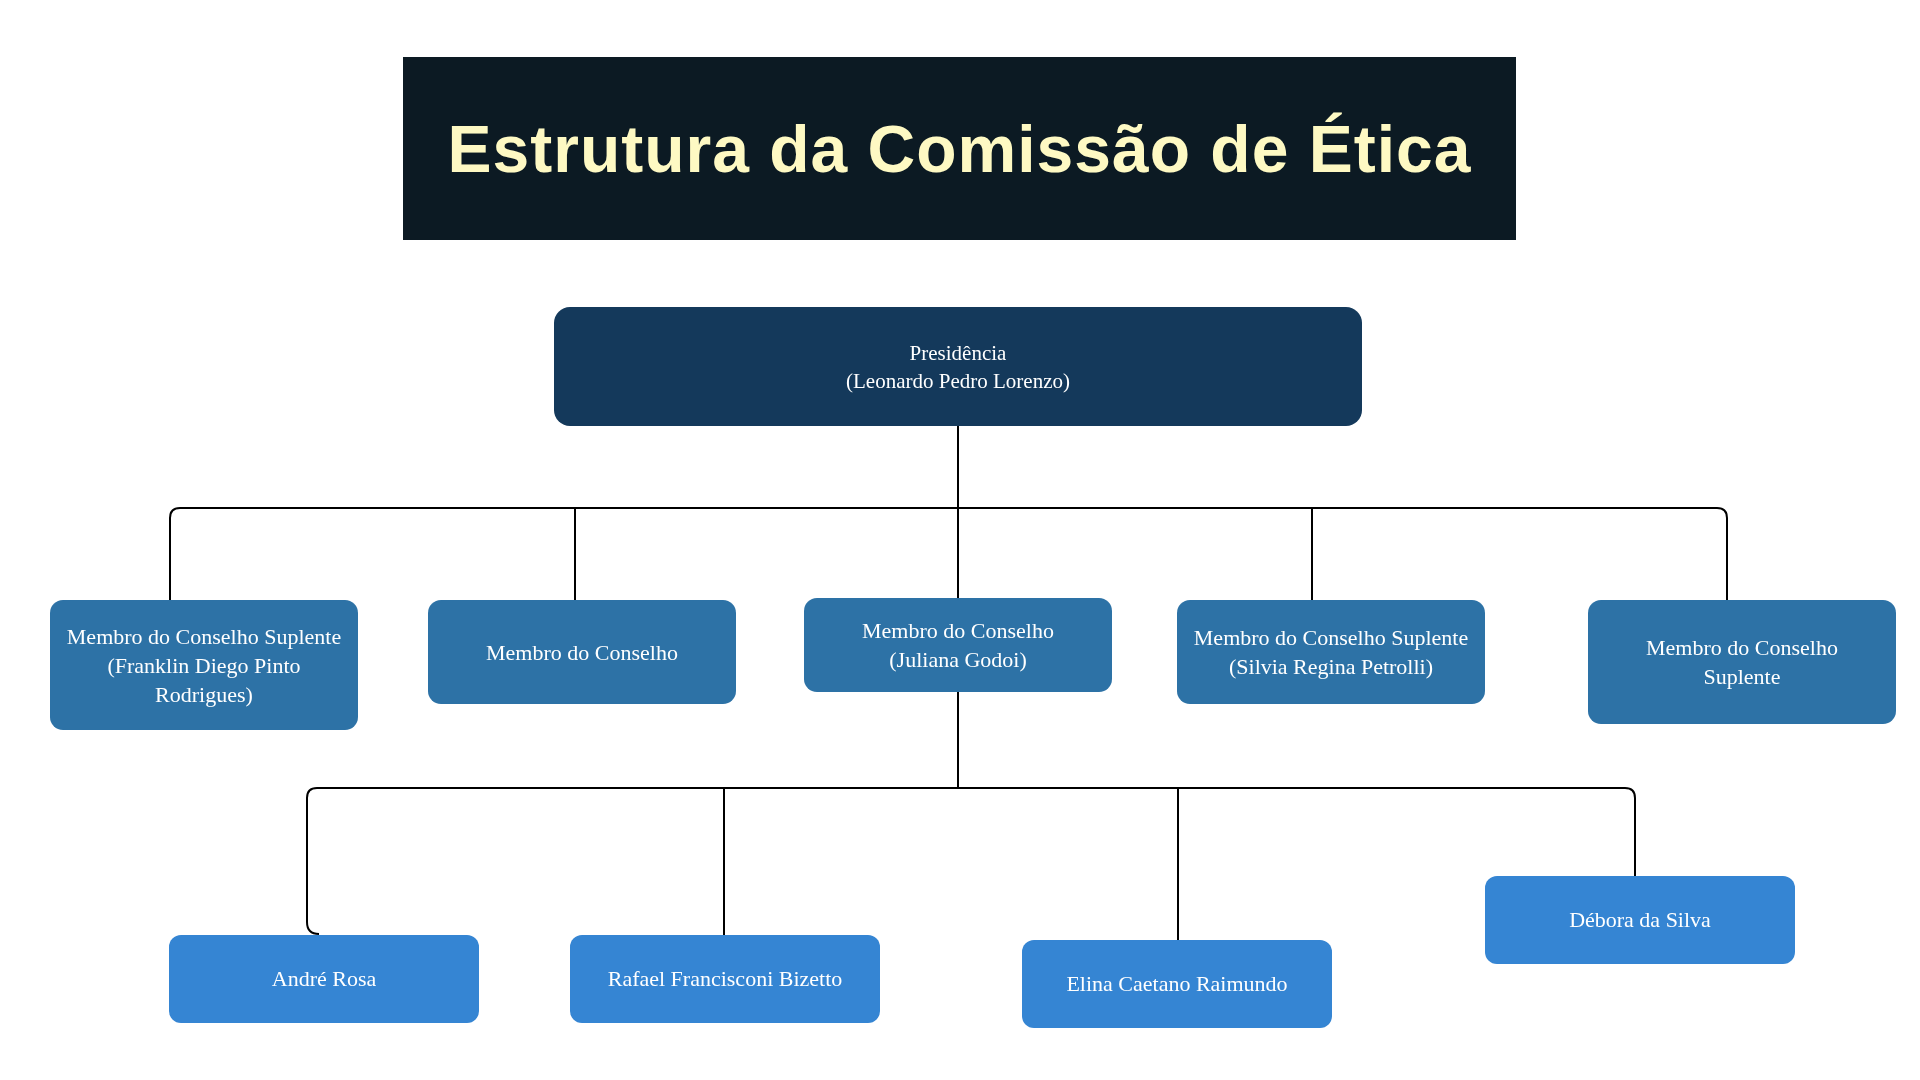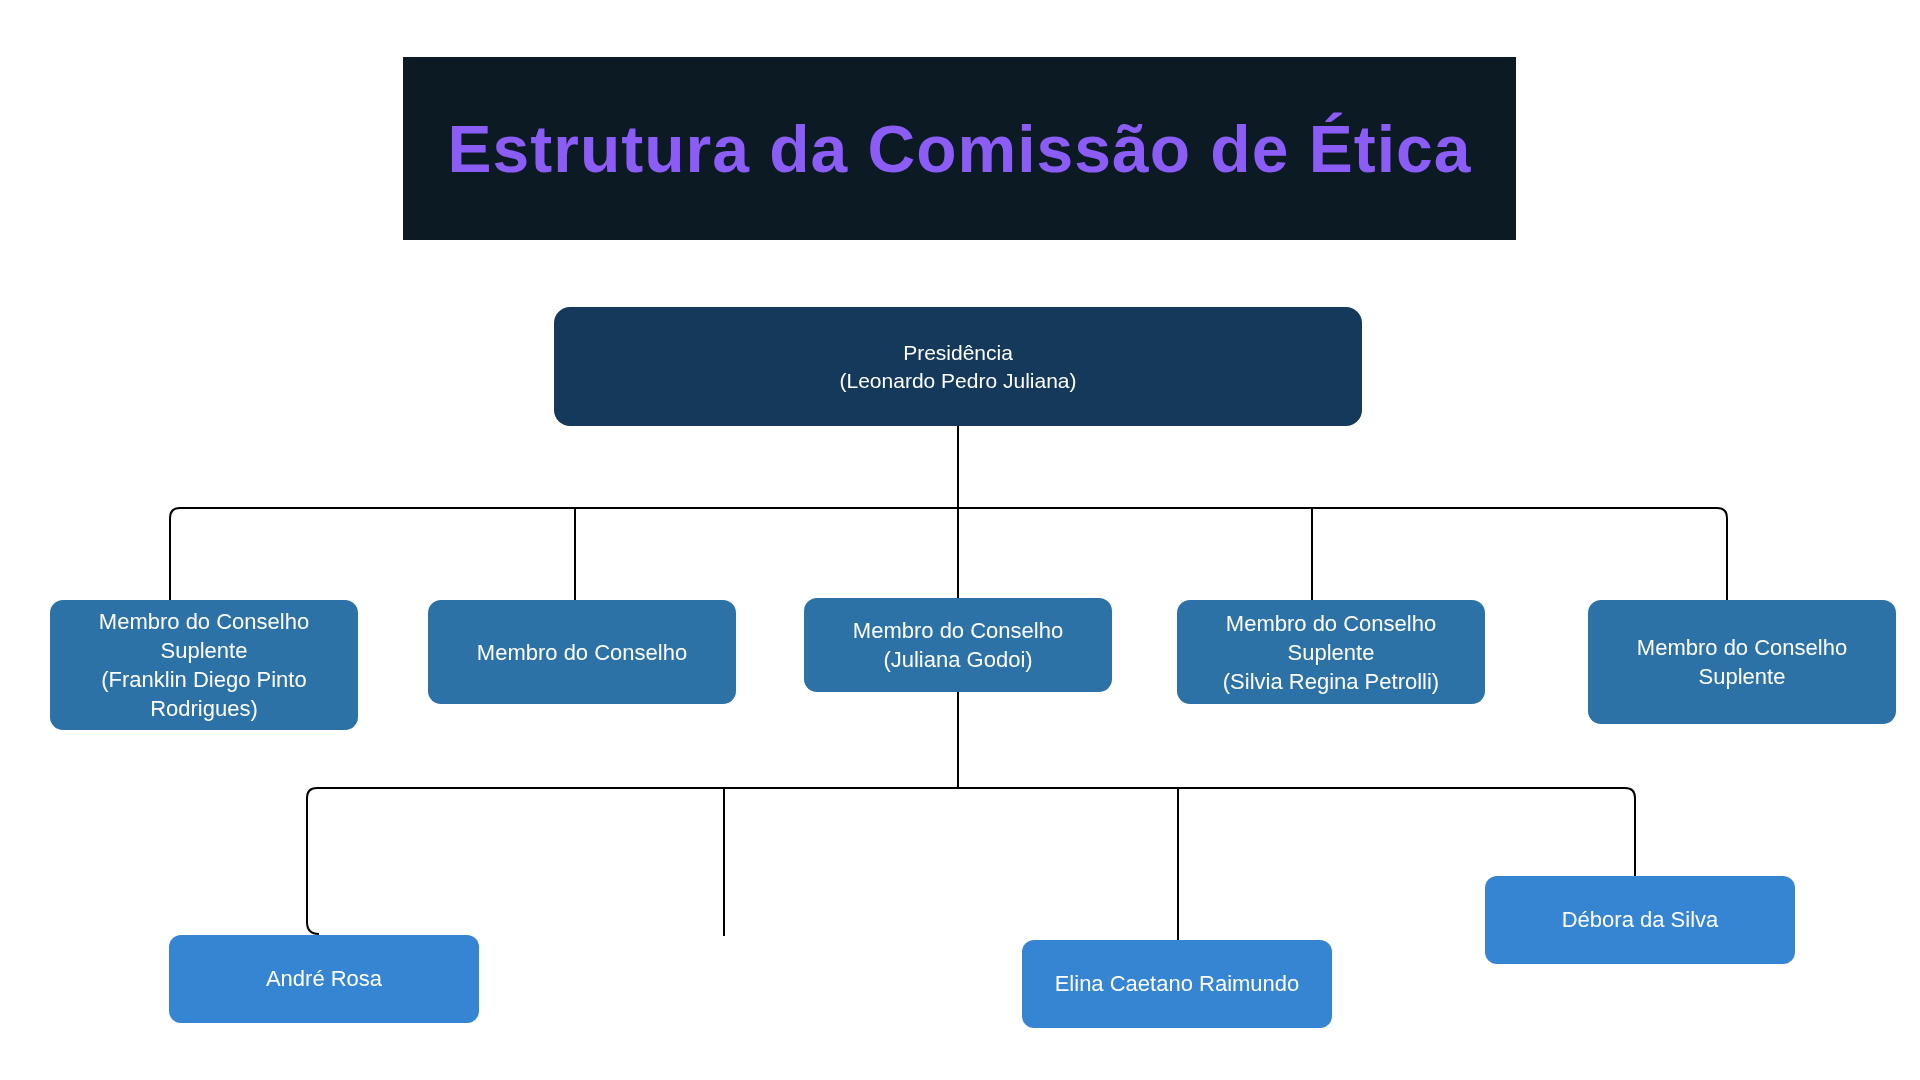--- a/index.html
+++ b/index.html
@@ -28,32 +28,33 @@
     background: #0c1a23;
     display: flex;
     align-items: center;
     justify-content: center;
   }
   .banner h1 {
     margin: 0;
     font-size: 66px;
     font-weight: bold;
     letter-spacing: 1px;
-    color: #8b5cf6;
+    color: #fef9c3;
     white-space: nowrap;
   }
   .node {
     position: absolute;
     box-sizing: border-box;
     color: #ffffff;
     display: flex;
     flex-direction: column;
     align-items: center;
     justify-content: center;
     text-align: center;
+    font-family: Liberation Serif, serif;
   }
   .root {
     left: 554px; top: 307px;
     width: 808px; height: 119px;
     background: #14395b;
     border-radius: 16px;
     font-size: 21px;
     line-height: 28px;
   }
   .member {
@@ -102,21 +103,21 @@
     <path d="M724 788 V936"></path>
     <path d="M1178 788 V941"></path>
   </svg>
 
   <header class="banner">
     <h1>Estrutura da Comissão de Ética</h1>
   </header>
 
   <div class="node root">
     <div>Presidência</div>
-    <div>(Leonardo Pedro Juliana)</div>
+    <div>(Leonardo Pedro Lorenzo)</div>
   </div>
 
   <div class="node member m0">
     <div>Membro do Conselho Suplente</div>
     <div>(Franklin Diego Pinto Rodrigues)</div>
   </div>
 
   <div class="node member m1">
     <div>Membro do Conselho</div>
   </div>
@@ -132,20 +133,23 @@
   </div>
 
   <div class="node member m4">
     <div>Membro do Conselho Suplente</div>
   </div>
 
   <div class="node staff s0">
     <div>André Rosa</div>
   </div>
 
+  <div class="node staff s1">
+    <div>Rafael Francisconi Bizetto</div>
+  </div>
 
   <div class="node staff s2">
     <div>Elina Caetano Raimundo</div>
   </div>
 
   <div class="node staff s3">
     <div>Débora da Silva</div>
   </div>
 
 </div>

